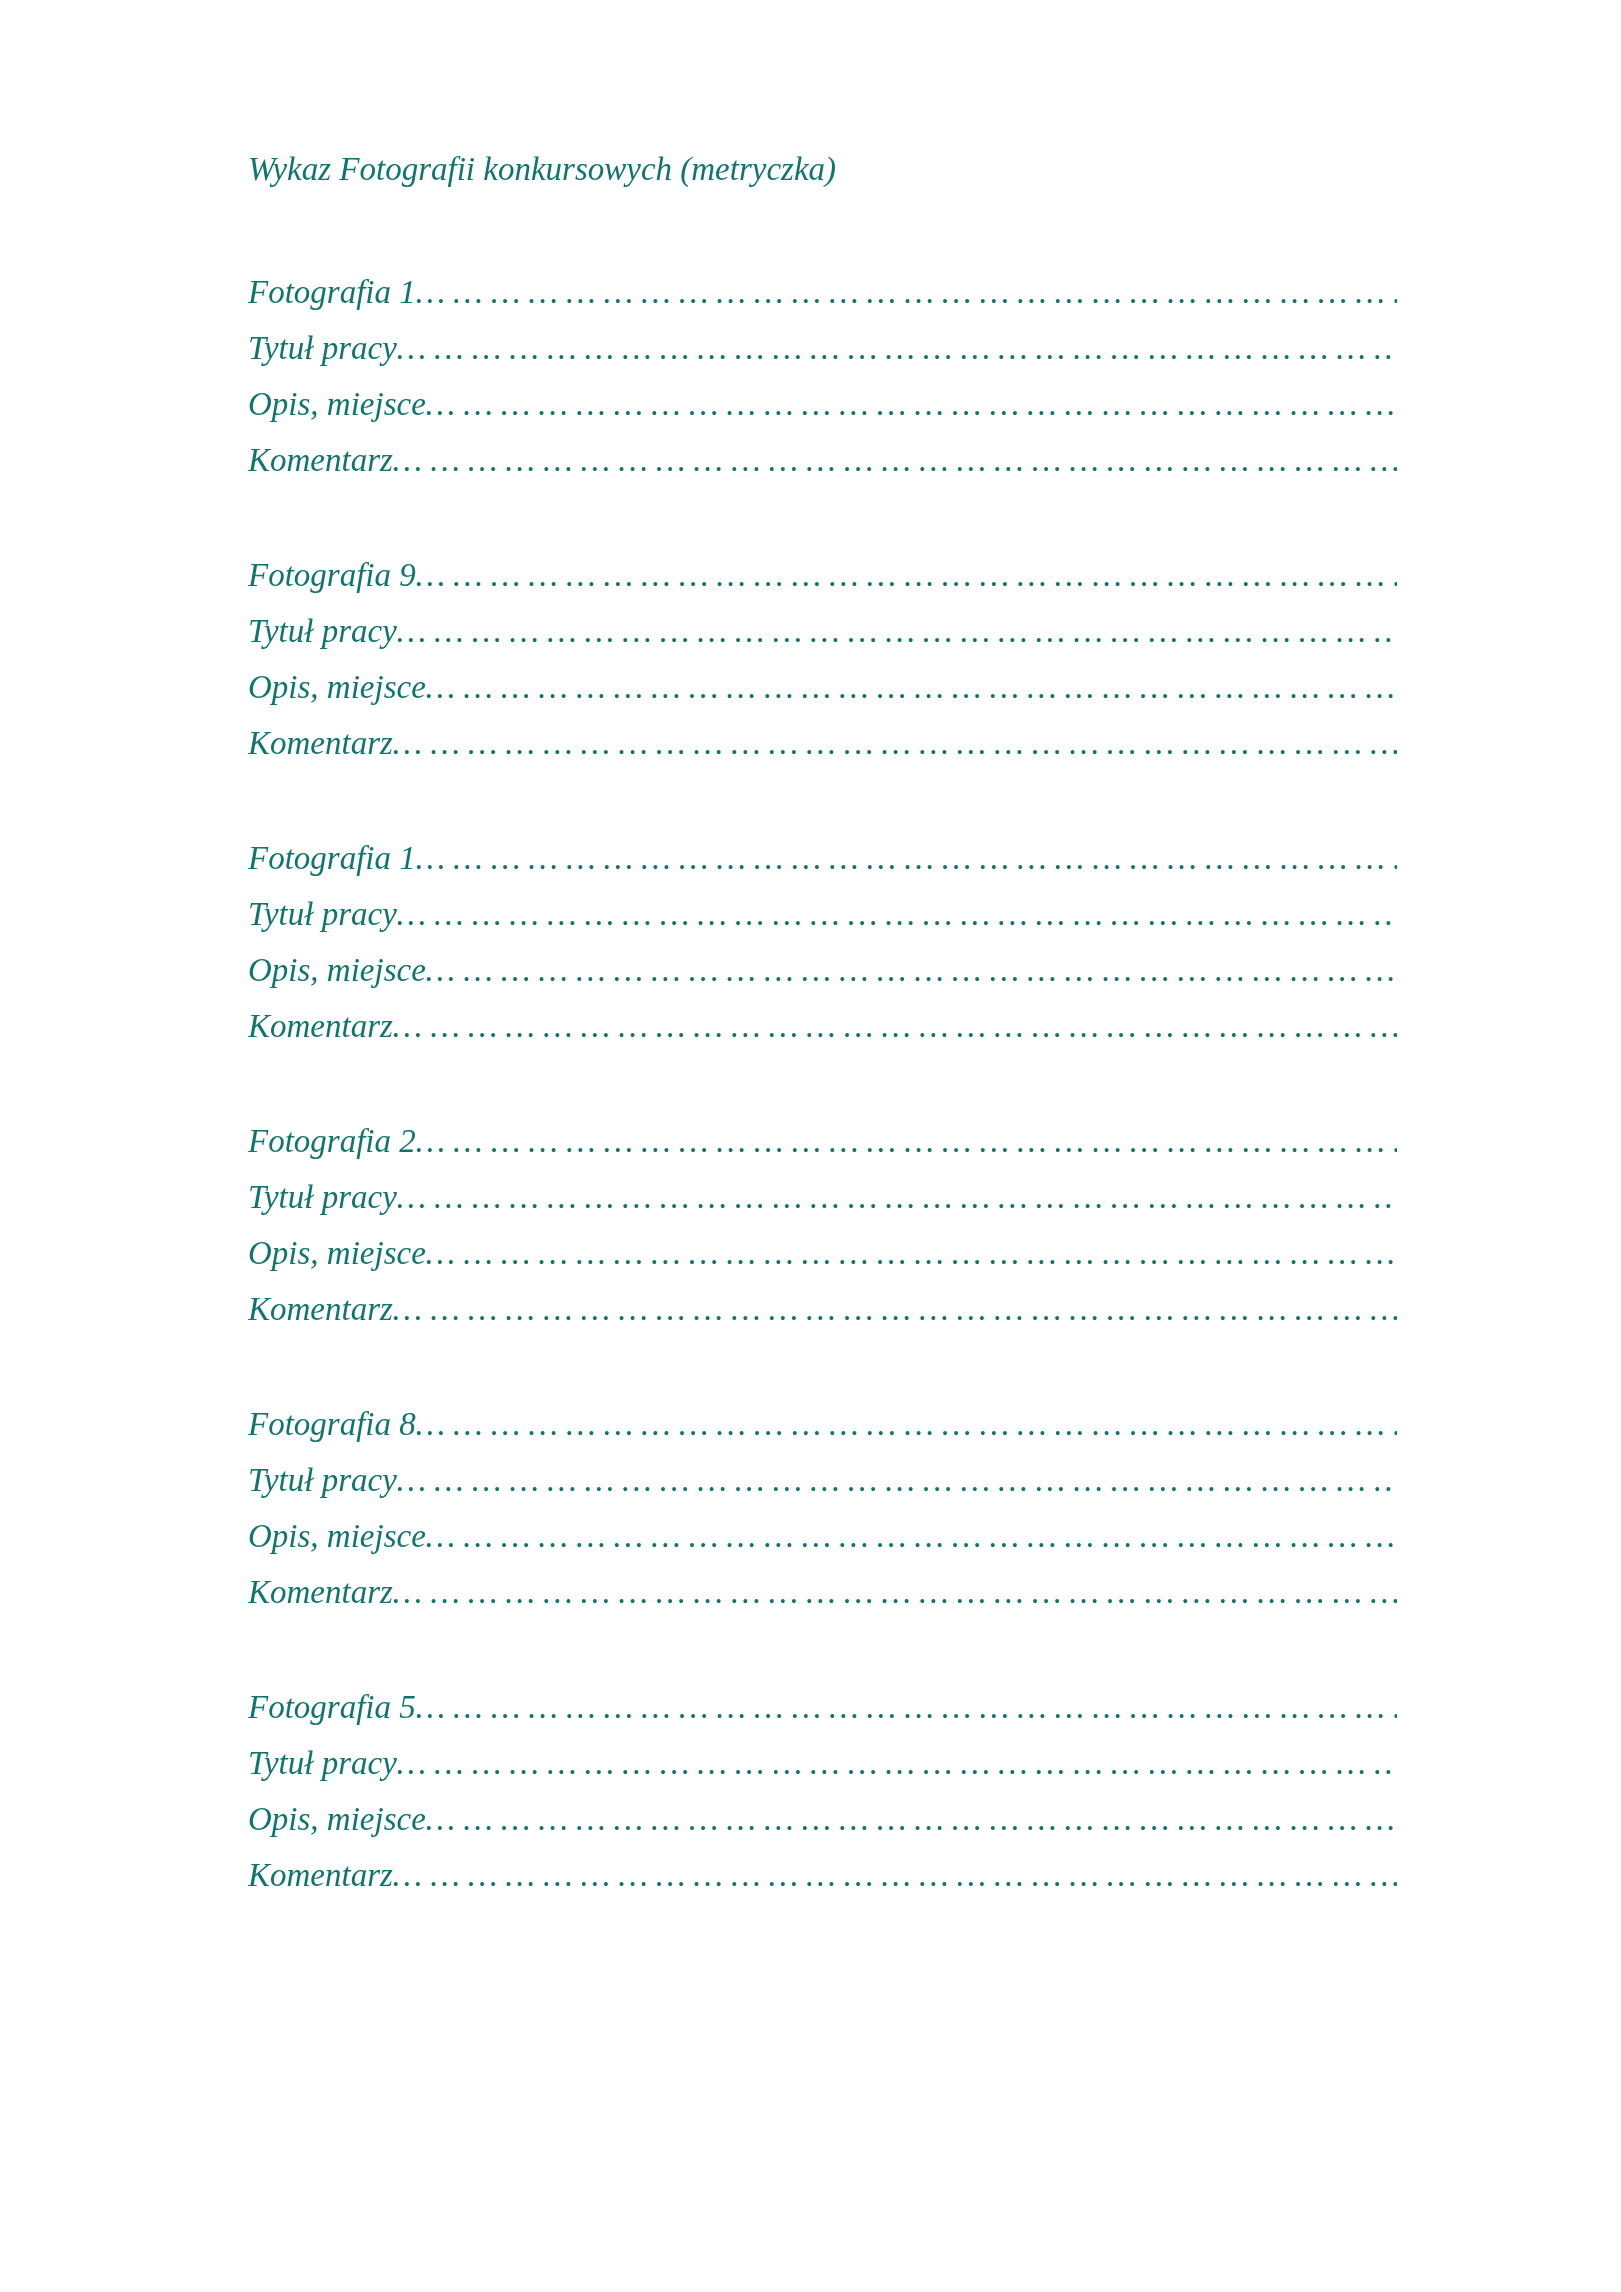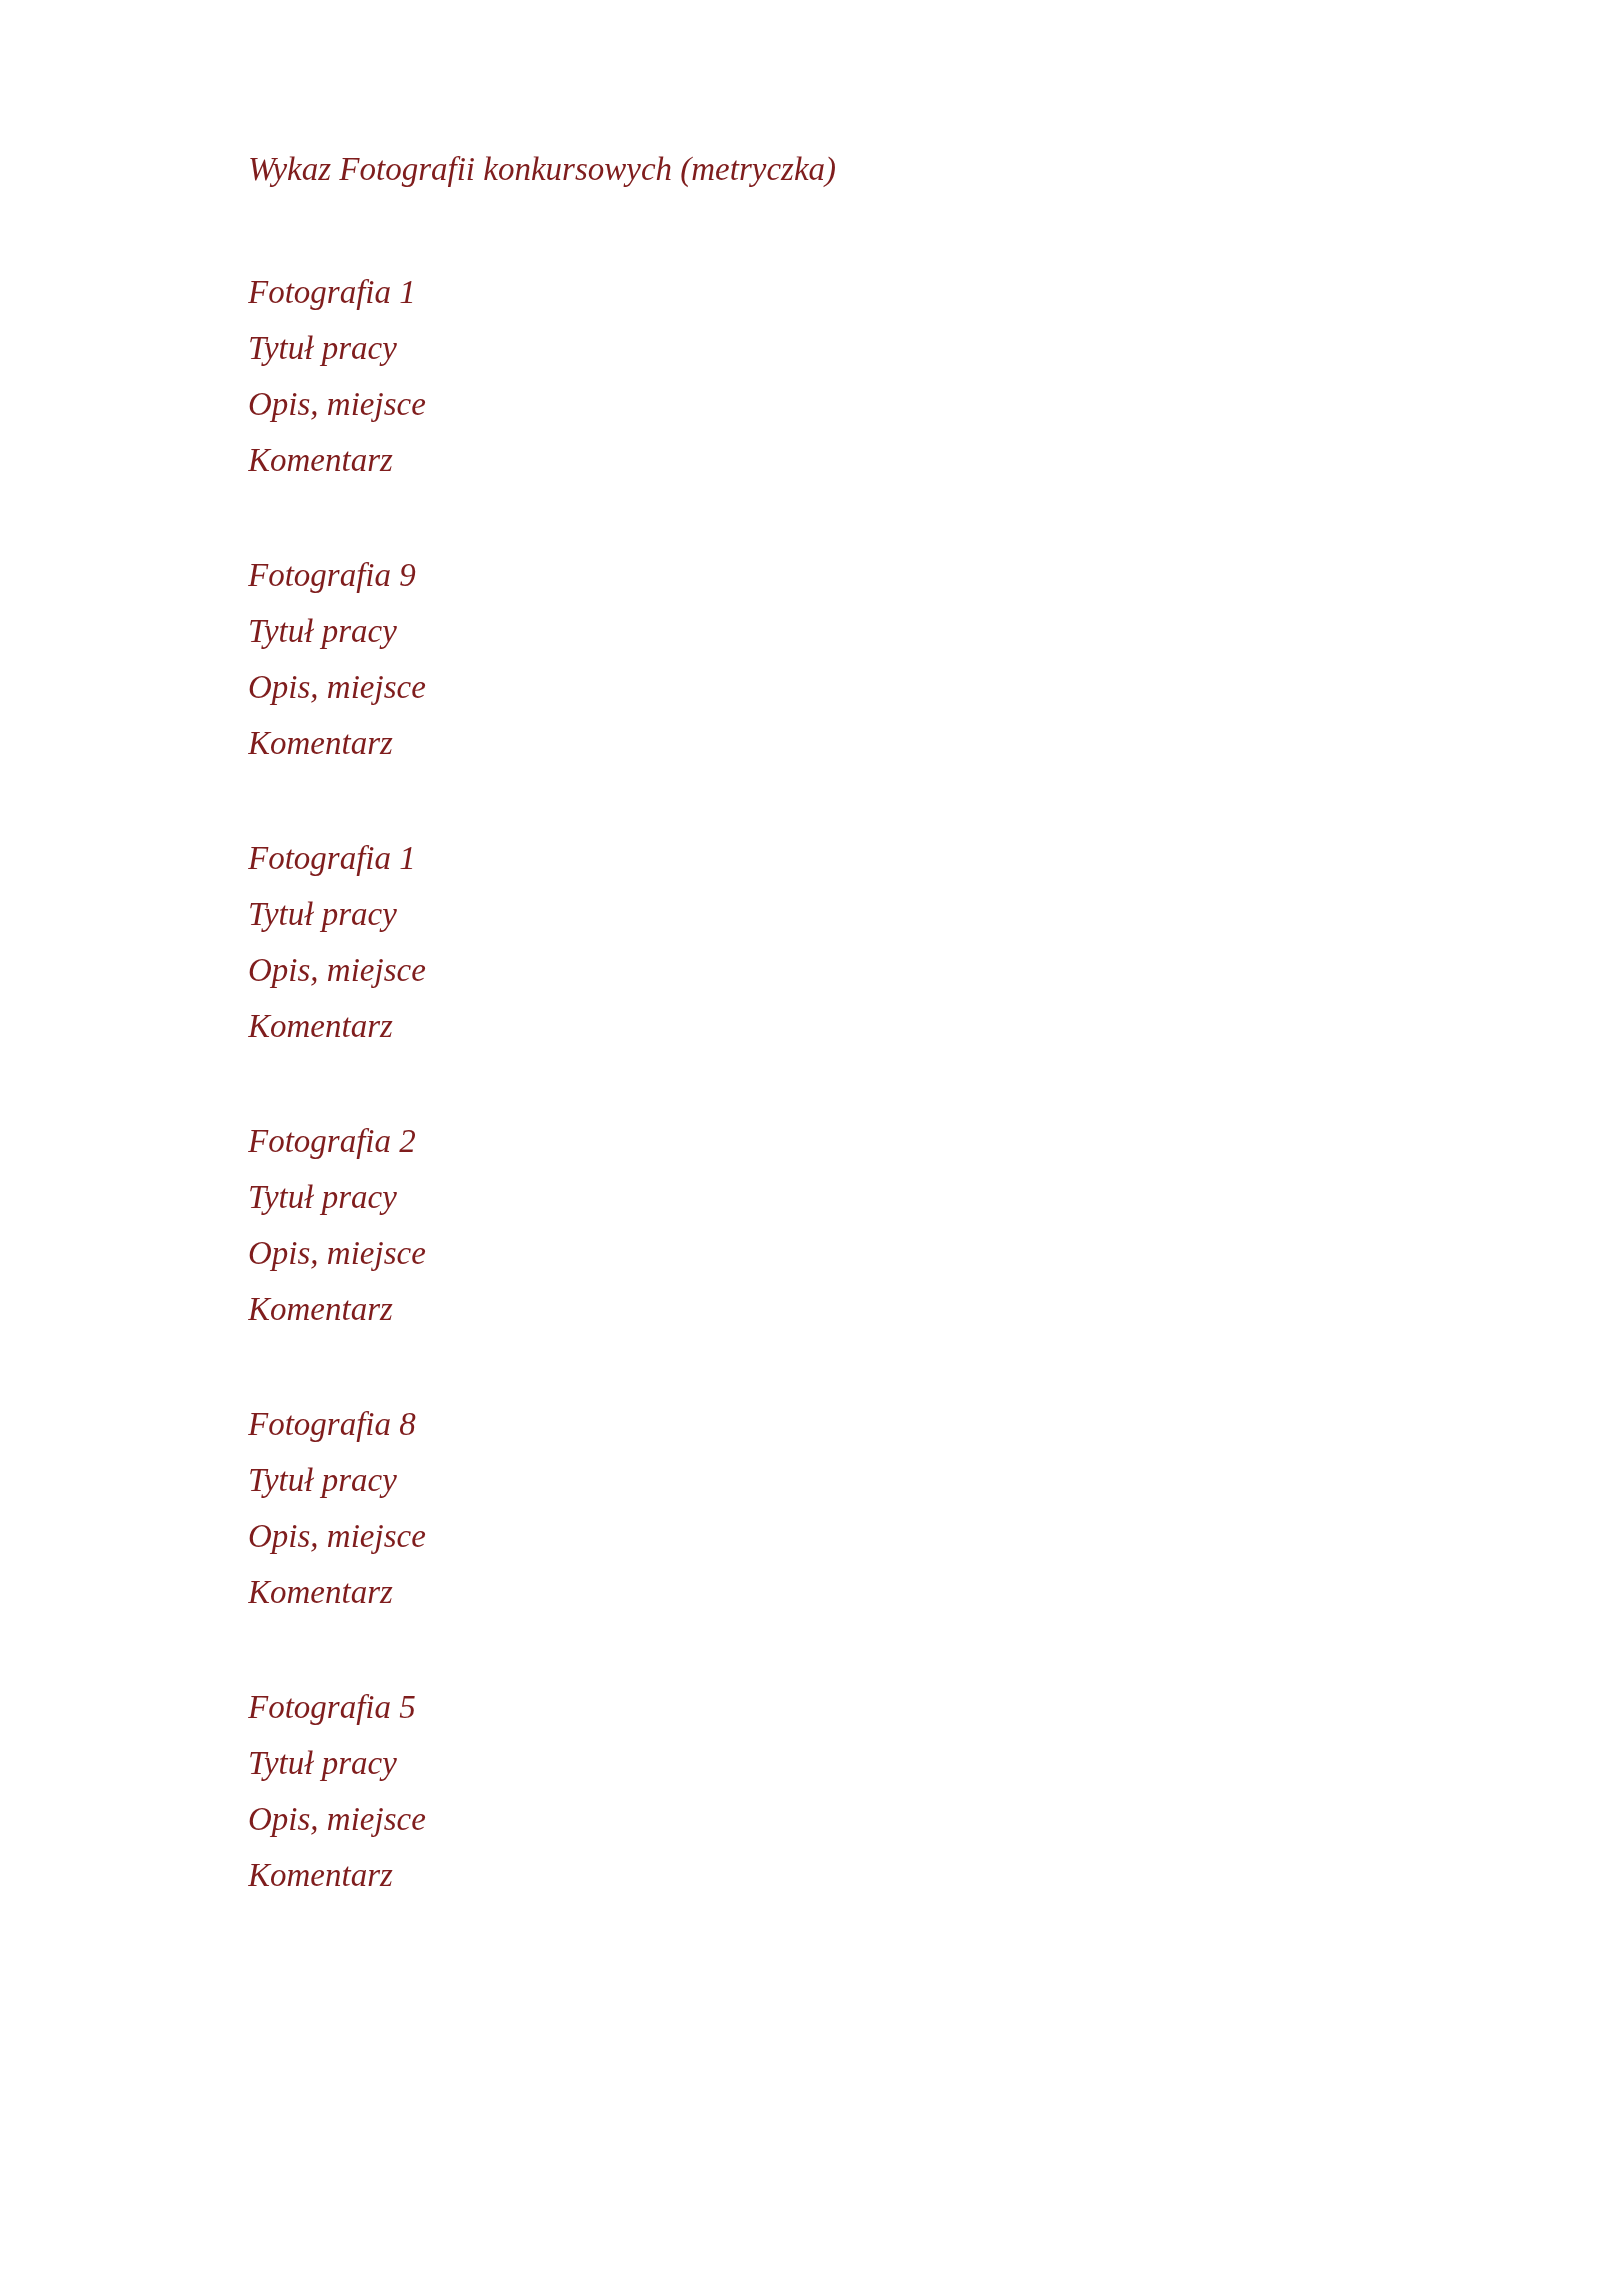--- a/index.html
+++ b/index.html
@@ -38,36 +38,35 @@
   }
   .block:last-child {
     margin-bottom: 0;
   }
   .line {
     display: flex;
     width: 100%;
     white-space: nowrap;
     overflow: hidden;
     height: 56px;
-    flex-direction: column;
   }
   .label {
     flex: 0 0 auto;
   }
   .dots {
     flex: 1 1 auto;
     overflow: hidden;
     white-space: nowrap;
   }
 </style>
 </head>
 <body>
 
 <div class="page" style="background: rgb(255, 255, 255);">
-  <div class="content" style="color: #7f1d1d;">
+  <div class="content" style="color: #0f766e;">
     <h1 class="doc-title">Wykaz Fotografii konkursowych (metryczka)</h1>
     <div id="blocks">
         <section class="block">
           <div class="line">
             <span class="label">Fotografia 1</span>
             <span class="dots">… … … … … … … … … … … … … … … … … … … … … … … … … … … … … … … … … …</span>
           </div>
           <div class="line">
             <span class="label">Tytuł pracy</span>
             <span class="dots">… … … … … … … … … … … … … … … … … … … … … … … … … … … … … … … … … …</span>

